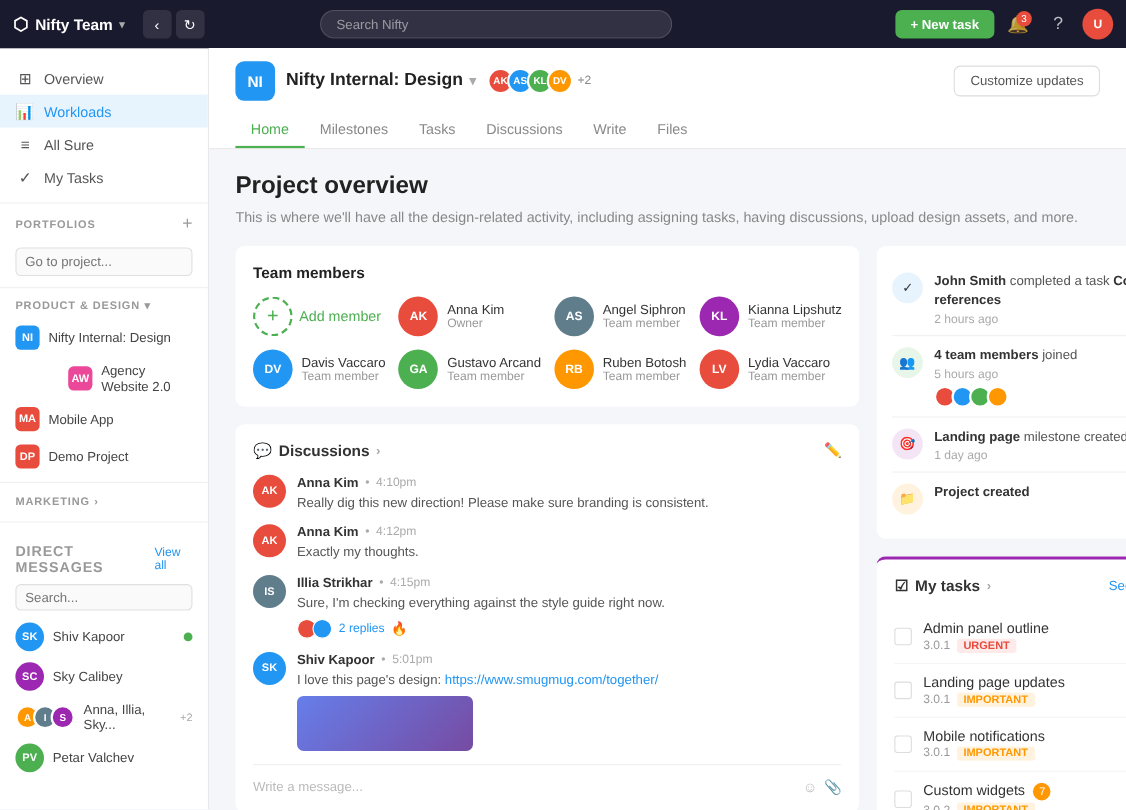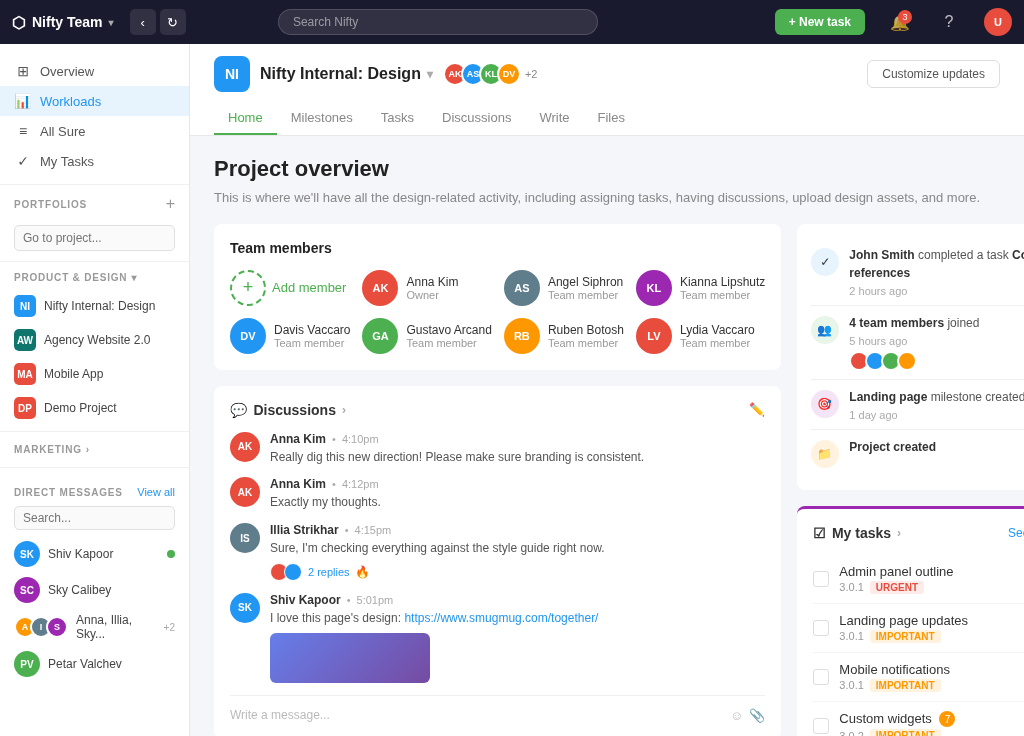--- a/index.html
+++ b/index.html
@@ -7,21 +7,21 @@
 
     
     .topbar { height: 44px; background: #1a1a2e; display: flex; align-items: center; padding: 0 12px; gap: 8px; flex-shrink: 0; }
     .topbar-brand { color: white; font-weight: 600; font-size: 14px; display: flex; align-items: center; gap: 6px; }
     .topbar-brand-arrow { color: #aaa; font-size: 10px; }
     .topbar-nav-btns { display: flex; gap: 4px; margin-left: 8px; }
     .topbar-nav-btn { background: rgba(255,255,255,0.1); border: none; color: white; width: 26px; height: 26px; border-radius: 5px; cursor: pointer; display: flex; align-items: center; justify-content: center; font-size: 13px; }
     .topbar-search { flex: 1; max-width: 320px; margin: 0 auto; }
     .topbar-search input { width: 100%; background: rgba(255,255,255,0.1); border: 1px solid rgba(255,255,255,0.15); border-radius: 20px; padding: 5px 14px; color: white; font-size: 12px; outline: none; }
     .topbar-search input::placeholder { color: rgba(255,255,255,0.5); }
-    .topbar-right { display: flex; align-items: center; gap: 21px; margin-left: auto; }
+    .topbar-right { display: flex; align-items: center; gap: 8px; margin-left: auto; }
     .new-task-btn { background: #4CAF50; color: white; border: none; padding: 6px 14px; border-radius: 6px; font-size: 12px; font-weight: 600; cursor: pointer; display: flex; align-items: center; gap: 4px; }
     .topbar-icon-btn { background: none; border: none; color: rgba(255,255,255,0.7); cursor: pointer; font-size: 16px; width: 28px; height: 28px; display: flex; align-items: center; justify-content: center; position: relative; }
     .badge { position: absolute; top: 2px; right: 2px; background: #e74c3c; color: white; border-radius: 50%; width: 14px; height: 14px; font-size: 9px; display: flex; align-items: center; justify-content: center; }
     .avatar-circle { width: 28px; height: 28px; border-radius: 50%; background: #e74c3c; color: white; display: flex; align-items: center; justify-content: center; font-size: 11px; font-weight: 600; }
 
     
     .main-layout { display: flex; flex: 1; overflow: hidden; }
 
     
     .sidebar { width: 190px; background: white; border-right: 1px solid #e8e8e8; display: flex; flex-direction: column; overflow-y: auto; flex-shrink: 0; padding: 8px 0; }
@@ -33,21 +33,21 @@
     .sidebar-add-btn { background: none; border: none; color: #999; cursor: pointer; font-size: 16px; padding: 0; }
     .search-project { padding: 6px 14px; }
     .search-project input { width: 100%; border: 1px solid #e0e0e0; border-radius: 5px; padding: 5px 8px; font-size: 12px; color: #666; background: #fafafa; outline: none; }
     .project-item { display: flex; align-items: center; gap: 8px; padding: 6px 14px; cursor: pointer; }
     .project-avatar { width: 22px; height: 22px; border-radius: 5px; display: flex; align-items: center; justify-content: center; font-size: 10px; font-weight: 700; color: white; flex-shrink: 0; }
     .project-name { font-size: 12px; color: #444; }
     .section-collapse { display: flex; align-items: center; gap: 4px; padding: 6px 14px; font-size: 10px; font-weight: 700; color: #999; letter-spacing: 0.8px; text-transform: uppercase; cursor: pointer; }
     .section-collapse span.arrow { font-size: 10px; }
     .dm-section { padding: 8px 0 4px; }
     .dm-header { display: flex; align-items: center; justify-content: space-between; padding: 4px 14px; }
-    .dm-title { font-size: 10px; font-weight: 700; color: #999; letter-spacing: 0.8px; text-transform: uppercase; }
+    .dm-title { font-size: 13px; font-weight: 700; color: #999; letter-spacing: 0.8px; text-transform: uppercase; }
     .view-all { font-size: 11px; color: #2196F3; cursor: pointer; }
     .dm-search { padding: 4px 14px 6px; }
     .dm-search input { width: 100%; border: 1px solid #e0e0e0; border-radius: 5px; padding: 4px 8px; font-size: 12px; color: #666; background: #fafafa; outline: none; }
     .dm-item { display: flex; align-items: center; gap: 8px; padding: 5px 14px; cursor: pointer; }
     .dm-avatar { width: 26px; height: 26px; border-radius: 50%; background: #ccc; flex-shrink: 0; overflow: hidden; display: flex; align-items: center; justify-content: center; font-size: 10px; font-weight: 600; color: white; }
     .dm-name { font-size: 12px; color: #444; }
     .avatar-group { display: flex; }
     .avatar-group .dm-avatar { margin-left: -6px; border: 2px solid white; }
     .avatar-group .dm-avatar:first-child { margin-left: 0; }
     .online-dot { width: 8px; height: 8px; background: #4CAF50; border-radius: 50%; margin-left: auto; }
@@ -219,21 +219,21 @@
       <span>PRODUCT &amp; DESIGN</span>
       <span class="arrow">▾</span>
     </div>
 
     <div>
       <div class="project-item">
         <div class="project-avatar" style="background:#2196F3;">NI</div>
         <span class="project-name">Nifty Internal: Design</span>
       </div>
       <div class="project-item">
-        <div class="project-avatar" style="background:#0f766e;">AW</div>
+        <div class="project-avatar" style="background:#ec4899;margin-left:48px;">AW</div>
         <span class="project-name">Agency Website 2.0</span>
       </div>
       <div class="project-item">
         <div class="project-avatar" style="background:#e74c3c;">MA</div>
         <span class="project-name">Mobile App</span>
       </div>
       <div class="project-item">
         <div class="project-avatar" style="background:#e74c3c;">DP</div>
         <span class="project-name">Demo Project</span>
       </div>

